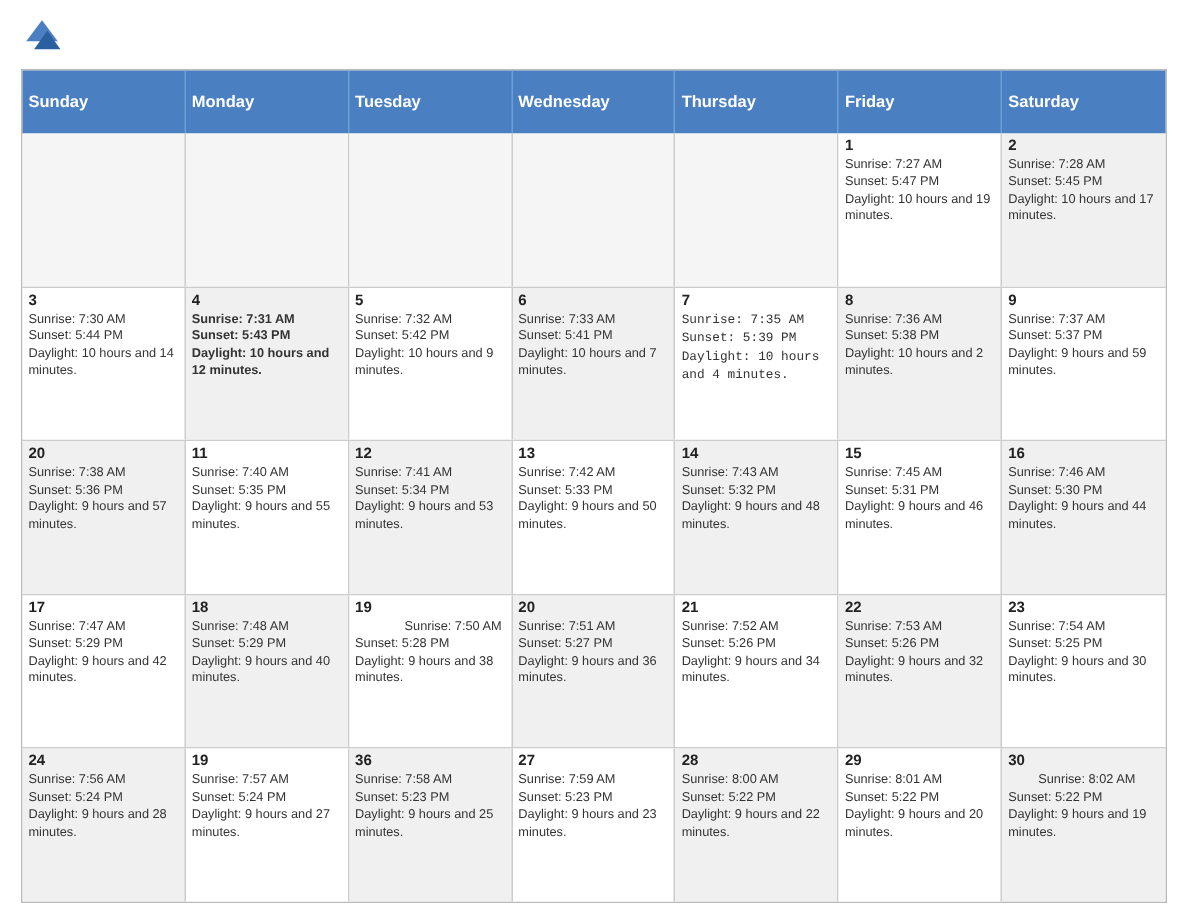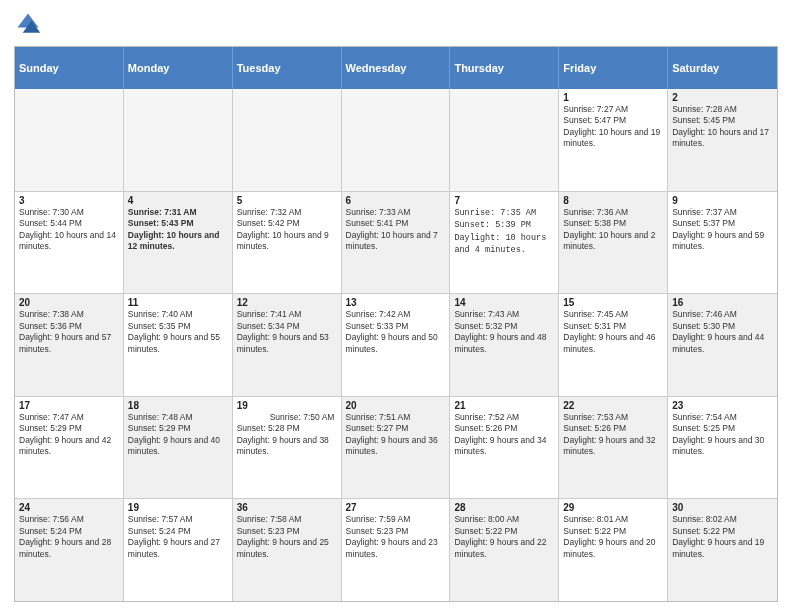--- a/index.html
+++ b/index.html
@@ -243,19 +243,19 @@
 Daylight: 9 hours and 25 minutes.</span></div>
           <div class="cal-cell"><span class="day-num">27</span><span class="cell-text" style="white-space: pre-line;">Sunrise: 7:59 AM
 Sunset: 5:23 PM
 Daylight: 9 hours and 23 minutes.</span></div>
           <div class="cal-cell shaded"><span class="day-num">28</span><span class="cell-text" style="white-space: pre-line;">Sunrise: 8:00 AM
 Sunset: 5:22 PM
 Daylight: 9 hours and 22 minutes.</span></div>
           <div class="cal-cell"><span class="day-num">29</span><span class="cell-text" style="white-space: pre-line;">Sunrise: 8:01 AM
 Sunset: 5:22 PM
 Daylight: 9 hours and 20 minutes.</span></div>
-          <div class="cal-cell shaded"><span class="day-num">30</span><span class="cell-text" style="white-space: pre-line;">Sunrise: 8:02 AM
+          <div class="cal-cell shaded"><span class="day-num">30</span><span class="cell-text" style="white-space: pre-line; margin-left: 20px;">Sunrise: 8:02 AM
 Sunset: 5:22 PM
 Daylight: 9 hours and 19 minutes.</span></div>
         </div>
       </div>
   </div>
 </div>
 
 </body></html>

